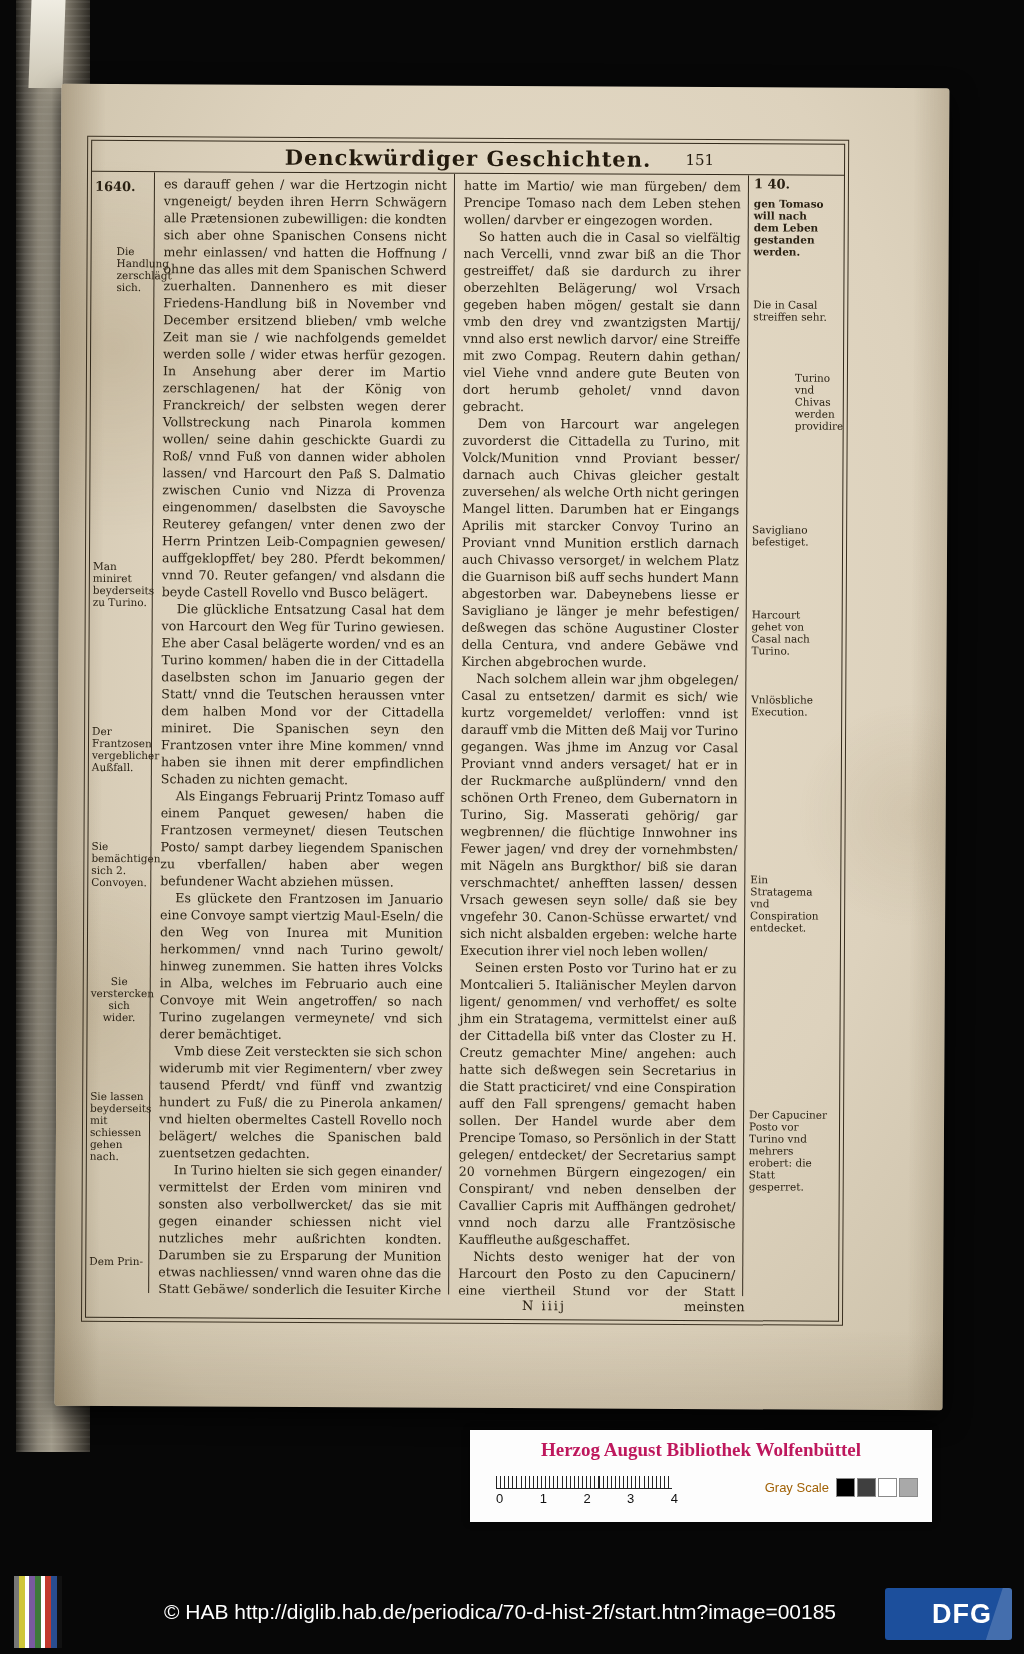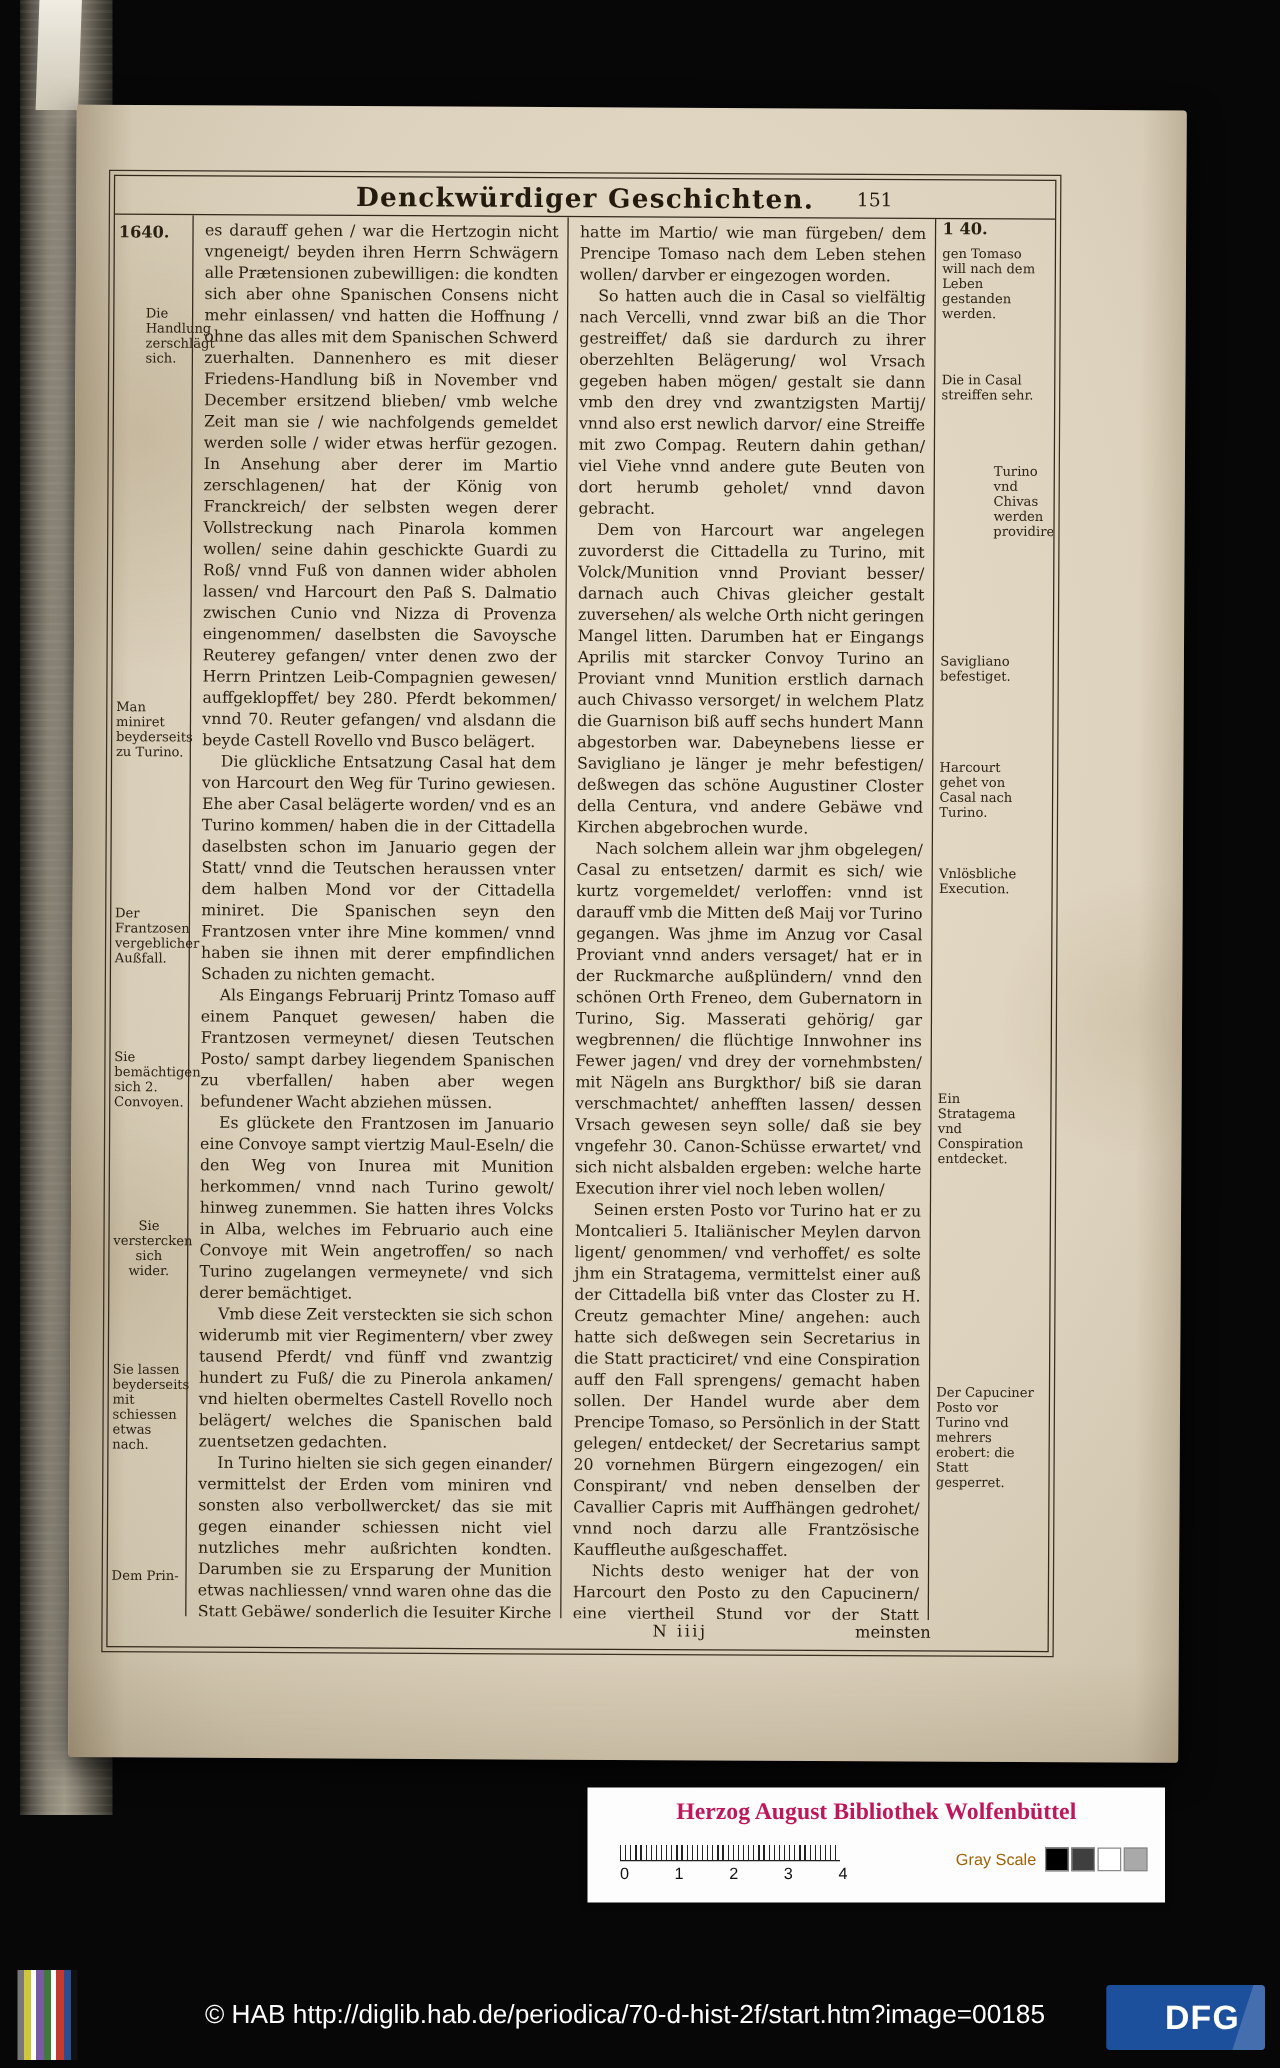--- a/index.html
+++ b/index.html
@@ -142,42 +142,42 @@
       <span class="pagenum">151</span>
     </div>
     <div class="columns">
       <div class="mcol left" id="left-notes">
           <div class="mnote year" style="top: 8px;">1640.</div>
           <div class="mnote" style="top: 73px; margin-left: 22px;">Die Handlung zerschlägt sich.</div>
           <div class="mnote" style="top: 388px;">Man miniret beyderseits zu Turino.</div>
           <div class="mnote" style="top: 553px;">Der Frantzosen vergeblicher Außfall.</div>
           <div class="mnote" style="top: 668px;">Sie bemächtigen sich 2. Convoyen.</div>
           <div class="mnote" style="top: 803px; text-align: center;">Sie verstercken sich wider.</div>
-          <div class="mnote" style="top: 918px;">Sie lassen beyderseits mit schiessen etwas nach.</div>
+          <div class="mnote" style="top: 918px;">Sie lassen beyderseits mit schiessen gehen nach.</div>
           <div class="mnote" style="top: 1083px;">Dem Prin-</div>
         </div>
       <div class="main lft" id="left-col">
           <p class="para cont">es darauff gehen / war die Hertzogin nicht vngeneigt/ beyden ihren Herrn Schwägern alle Prætensionen zubewilligen: die kondten sich aber ohne Spanischen Consens nicht mehr einlassen/ vnd hatten die Hoffnung / ohne das alles mit dem Spanischen Schwerd zuerhalten. Dannenhero es mit dieser Friedens-Handlung biß in November vnd December ersitzend blieben/ vmb welche Zeit man sie / wie nachfolgends gemeldet werden solle / wider etwas herfür gezogen. In Ansehung aber derer im Martio zerschlagenen/ hat der König von Franckreich/ der selbsten wegen derer Vollstreckung nach Pinarola kommen wollen/ seine dahin geschickte Guardi zu Roß/ vnnd Fuß von dannen wider abholen lassen/ vnd Harcourt den Paß S. Dalmatio zwischen Cunio vnd Nizza di Provenza eingenommen/ daselbsten die Savoysche Reuterey gefangen/ vnter denen zwo der Herrn Printzen Leib-Compagnien gewesen/ auffgeklopffet/ bey 280. Pferdt bekommen/ vnnd 70. Reuter gefangen/ vnd alsdann die beyde Castell Rovello vnd Busco belägert.</p>
           <p class="para">Die glückliche Entsatzung Casal hat dem von Harcourt den Weg für Turino gewiesen. Ehe aber Casal belägerte worden/ vnd es an Turino kommen/ haben die in der Cittadella daselbsten schon im Januario gegen der Statt/ vnnd die Teutschen heraussen vnter dem halben Mond vor der Cittadella miniret. Die Spanischen seyn den Frantzosen vnter ihre Mine kommen/ vnnd haben sie ihnen mit derer empfindlichen Schaden zu nichten gemacht.</p>
           <p class="para">Als Eingangs Februarij Printz Tomaso auff einem Panquet gewesen/ haben die Frantzosen vermeynet/ diesen Teutschen Posto/ sampt darbey liegendem Spanischen zu vberfallen/ haben aber wegen befundener Wacht abziehen müssen.</p>
           <p class="para">Es glückete den Frantzosen im Januario eine Convoye sampt viertzig Maul-Eseln/ die den Weg von Inurea mit Munition herkommen/ vnnd nach Turino gewolt/ hinweg zunemmen. Sie hatten ihres Volcks in Alba, welches im Februario auch eine Convoye mit Wein angetroffen/ so nach Turino zugelangen vermeynete/ vnd sich derer bemächtiget.</p>
           <p class="para">Vmb diese Zeit versteckten sie sich schon widerumb mit vier Regimentern/ vber zwey tausend Pferdt/ vnd fünff vnd zwantzig hundert zu Fuß/ die zu Pinerola ankamen/ vnd hielten obermeltes Castell Rovello noch belägert/ welches die Spanischen bald zuentsetzen gedachten.</p>
           <p class="para">In Turino hielten sie sich gegen einander/ vermittelst der Erden vom miniren vnd sonsten also verbollwercket/ das sie mit gegen einander schiessen nicht viel nutzliches mehr außrichten kondten. Darumben sie zu Ersparung der Munition etwas nachliessen/ vnnd waren ohne das die Statt Gebäwe/ sonderlich die Jesuiter Kirche genugsamb vnnd allzuviel davon beschädiget.</p>
         </div>
       <div class="main rgt" id="right-col">
           <p class="para cont">hatte im Martio/ wie man fürgeben/ dem Prencipe Tomaso nach dem Leben stehen wollen/ darvber er eingezogen worden.</p>
           <p class="para">So hatten auch die in Casal so vielfältig nach Vercelli, vnnd zwar biß an die Thor gestreiffet/ daß sie dardurch zu ihrer oberzehlten Belägerung/ wol Vrsach gegeben haben mögen/ gestalt sie dann vmb den drey vnd zwantzigsten Martij/ vnnd also erst newlich darvor/ eine Streiffe mit zwo Compag. Reutern dahin gethan/ viel Viehe vnnd andere gute Beuten von dort herumb geholet/ vnnd davon gebracht.</p>
           <p class="para">Dem von Harcourt war angelegen zuvorderst die Cittadella zu Turino, mit Volck/Munition vnnd Proviant besser/ darnach auch Chivas gleicher gestalt zuversehen/ als welche Orth nicht geringen Mangel litten. Darumben hat er Eingangs Aprilis mit starcker Convoy Turino an Proviant vnnd Munition erstlich darnach auch Chivasso versorget/ in welchem Platz die Guarnison biß auff sechs hundert Mann abgestorben war. Dabeynebens liesse er Savigliano je länger je mehr befestigen/ deßwegen das schöne Augustiner Closter della Centura, vnd andere Gebäwe vnd Kirchen abgebrochen wurde.</p>
           <p class="para">Nach solchem allein war jhm obgelegen/ Casal zu entsetzen/ darmit es sich/ wie kurtz vorgemeldet/ verloffen: vnnd ist darauff vmb die Mitten deß Maij vor Turino gegangen. Was jhme im Anzug vor Casal Proviant vnnd anders versaget/ hat er in der Ruckmarche außplündern/ vnnd den schönen Orth Freneo, dem Gubernatorn in Turino, Sig. Masserati gehörig/ gar wegbrennen/ die flüchtige Innwohner ins Fewer jagen/ vnd drey der vornehmbsten/ mit Nägeln ans Burgkthor/ biß sie daran verschmachtet/ anhefften lassen/ dessen Vrsach gewesen seyn solle/ daß sie bey vngefehr 30. Canon-Schüsse erwartet/ vnd sich nicht alsbalden ergeben: welche harte Execution ihrer viel noch leben wollen/</p>
           <p class="para">Seinen ersten Posto vor Turino hat er zu Montcalieri 5. Italiänischer Meylen darvon ligent/ genommen/ vnd verhoffet/ es solte jhm ein Stratagema, vermittelst einer auß der Cittadella biß vnter das Closter zu H. Creutz gemachter Mine/ angehen: auch hatte sich deßwegen sein Secretarius in die Statt practiciret/ vnd eine Conspiration auff den Fall sprengens/ gemacht haben sollen. Der Handel wurde aber dem Prencipe Tomaso, so Persönlich in der Statt gelegen/ entdecket/ der Secretarius sampt 20 vornehmen Bürgern eingezogen/ ein Conspirant/ vnd neben denselben der Cavallier Capris mit Auffhängen gedrohet/ vnnd noch darzu alle Frantzösische Kauffleuthe außgeschaffet.</p>
           <p class="para">Nichts desto weniger hat der von Harcourt den Posto zu den Capucinern/ eine viertheil Stund vor der Statt angreiffen lassen/ vnnd ob jhn wol der darinnen gelegene Marchese di Cerra zum drittenmal darvon abgetrieben/ hat doch Harcourt, biß daß er solchen erobert/ vnnd zu empfangenen Schadens Revange die</p>
         </div>
       <div class="mcol right" id="right-notes">
           <div class="mnote year" style="top: 2px;">1 40.</div>
-          <div class="mnote" style="top: 22px;">gen Tomaso will nach dem Leben gestanden werden.</div>
+          <div class="mnote" style="top: 22px; font-weight: bold;">gen Tomaso will nach dem Leben gestanden werden.</div>
           <div class="mnote" style="top: 123px;">Die in Casal streiffen sehr.</div>
           <div class="mnote" style="top: 196px; margin-left: 42px;">Turino vnd Chivas werden providiret.</div>
           <div class="mnote" style="top: 348px;">Savigliano befestiget.</div>
           <div class="mnote" style="top: 433px;">Harcourt gehet von Casal nach Turino.</div>
           <div class="mnote" style="top: 518px;">Vnlösbliche Execution.</div>
           <div class="mnote" style="top: 698px;">Ein Stratagema vnd Conspiration entdecket.</div>
           <div class="mnote" style="top: 933px;">Der Capuciner Posto vor Turino vnd mehrers erobert: die Statt gesperret.</div>
         </div>
     </div>
     <div class="footer-row">

